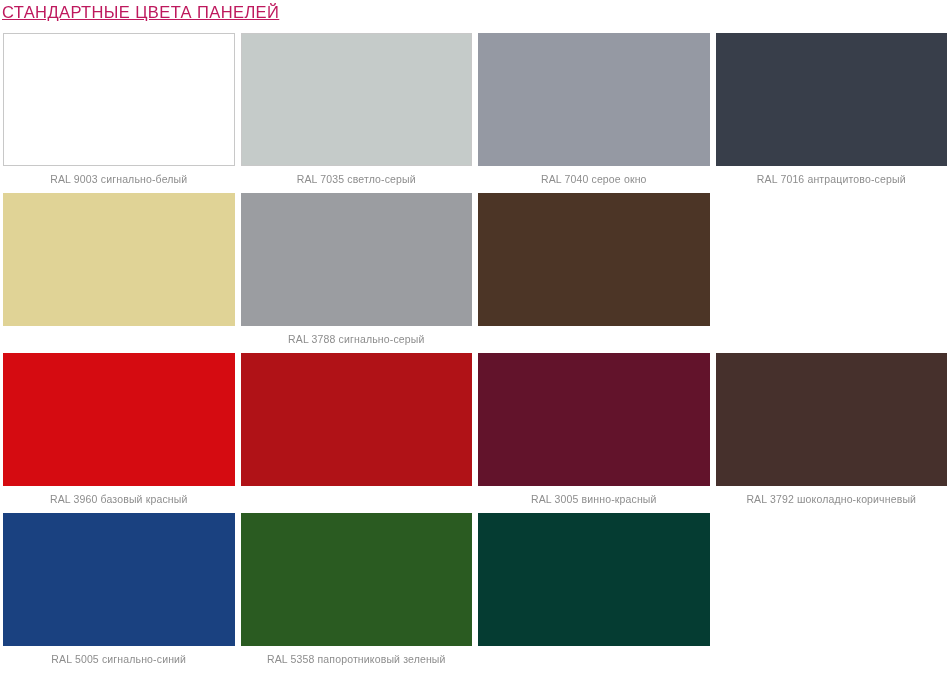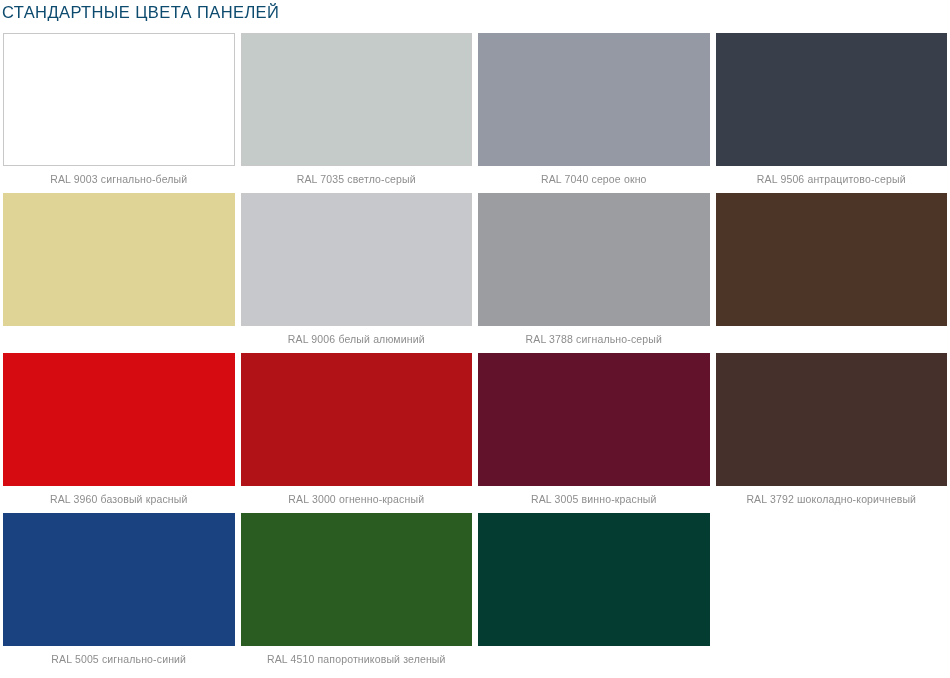--- a/index.html
+++ b/index.html
@@ -19,24 +19,25 @@
     width: 950px;
     height: 678px;
     box-sizing: border-box;
   }
   .page-title {
     position: absolute;
     left: 2px;
     top: 2px;
     font-size: 16.5px;
     letter-spacing: 0.4px;
-    color: #0c4a6e;
+    color: #be185d;
     font-weight: 400;
     line-height: 20px;
     white-space: nowrap;
+    text-decoration: underline;
   }
   .grid {
     position: absolute;
     left: 0;
     top: 30px;
     width: 950px;
   }
   .row {
     display: flex;
     width: 950px;
@@ -88,65 +89,60 @@
         <div class="cell">
           <div class="swatch bordered" style="background: rgb(197, 203, 201);"></div>
           <div class="caption">RAL 7035 светло-серый</div>
         </div>
         <div class="cell">
           <div class="swatch" style="background: rgb(149, 153, 163);"></div>
           <div class="caption">RAL 7040 серое окно</div>
         </div>
         <div class="cell">
           <div class="swatch" style="background: rgb(56, 62, 74);"></div>
-          <div class="caption">RAL 9506 антрацитово-серый</div>
+          <div class="caption">RAL 7016 антрацитово-серый</div>
         </div>
       </div>
       <div class="row">
         <div class="cell">
           <div class="swatch" style="background: rgb(224, 211, 150);"></div>
-        </div>
-        <div class="cell">
-          <div class="swatch bordered" style="background: rgb(198, 200, 204);"></div>
-          <div class="caption">RAL 9006 белый алюминий</div>
         </div>
         <div class="cell">
           <div class="swatch" style="background: rgb(155, 157, 161);"></div>
           <div class="caption">RAL 3788 сигнально-серый</div>
         </div>
         <div class="cell">
           <div class="swatch" style="background: rgb(76, 53, 38);"></div>
         </div>
       </div>
       <div class="row">
         <div class="cell">
           <div class="swatch" style="background: rgb(213, 11, 17);"></div>
           <div class="caption">RAL 3960 базовый красный</div>
         </div>
         <div class="cell">
           <div class="swatch" style="background: rgb(176, 18, 23);"></div>
-          <div class="caption">RAL 3000 огненно-красный</div>
         </div>
         <div class="cell">
           <div class="swatch" style="background: rgb(98, 19, 43);"></div>
           <div class="caption">RAL 3005 винно-красный</div>
         </div>
         <div class="cell">
           <div class="swatch" style="background: rgb(70, 48, 44);"></div>
           <div class="caption">RAL 3792 шоколадно-коричневый</div>
         </div>
       </div>
       <div class="row">
         <div class="cell">
           <div class="swatch" style="background: rgb(26, 65, 128);"></div>
           <div class="caption">RAL 5005 сигнально-синий</div>
         </div>
         <div class="cell">
           <div class="swatch" style="background: rgb(42, 91, 33);"></div>
-          <div class="caption">RAL 4510 папоротниковый зеленый</div>
+          <div class="caption">RAL 5358 папоротниковый зеленый</div>
         </div>
         <div class="cell">
           <div class="swatch" style="background: rgb(5, 60, 50);"></div>
         </div>
         <div class="cell empty"></div>
       </div>
     </div>
 
 </div>
 

